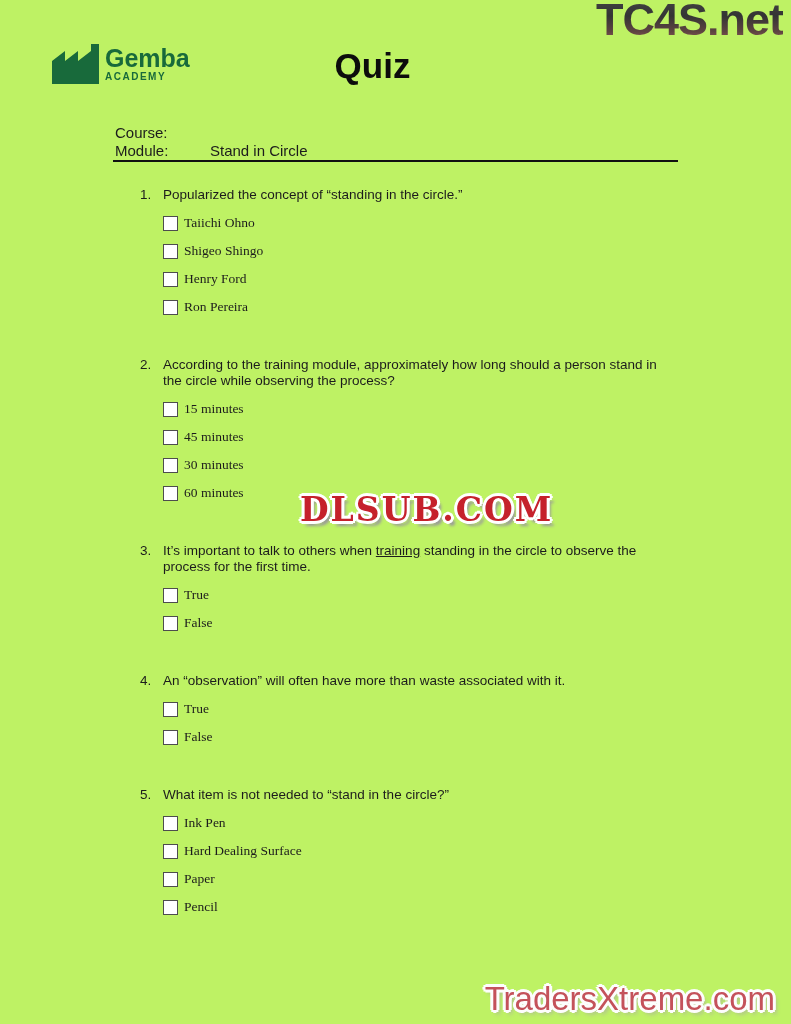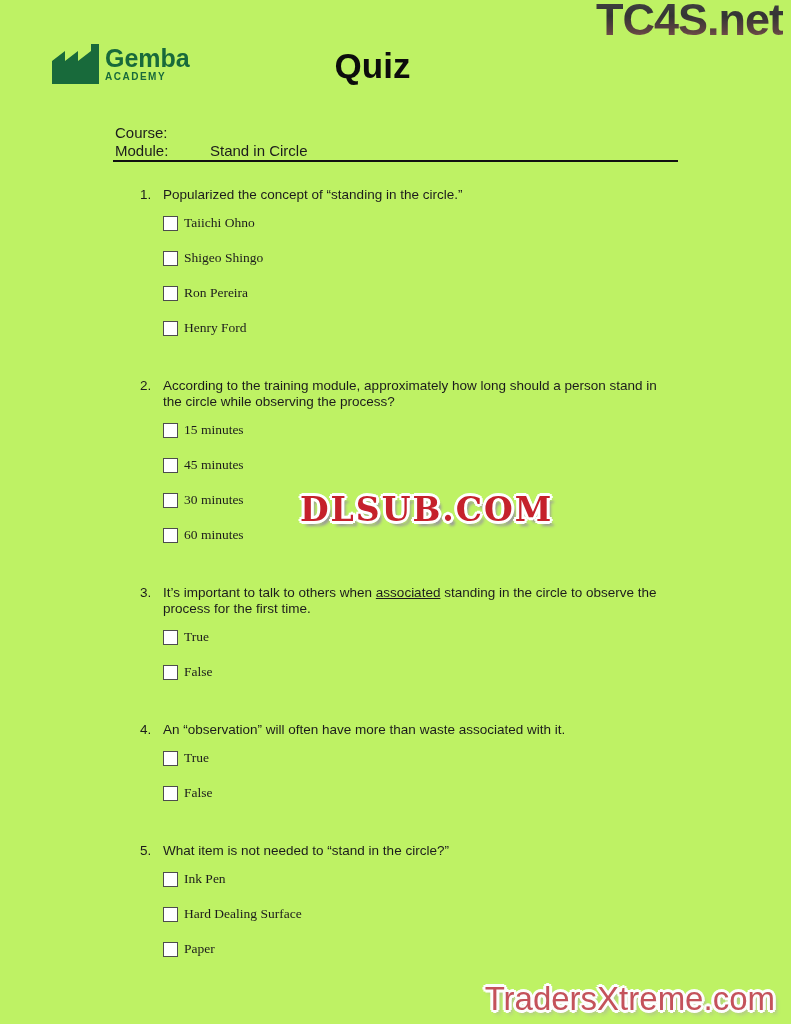--- a/index.html
+++ b/index.html
@@ -62,21 +62,21 @@
   }
 
   
   .questions{position:absolute;left:140px;top:187px;width:535px;}
   .question{margin-bottom:42px;}
   .q-head{display:flex;font-size:13.5px;line-height:16px;}
   .q-num{width:23px;flex:0 0 auto;}
   .q-text{flex:1;}
   .q-underline{text-decoration:underline;}
   .options{margin-left:23px;margin-top:12px;font-family:Liberation Serif, serif;}
-  .option{display:flex;align-items:center;margin-top:19px;height:16px;font-size:13.5px;}
+  .option{display:flex;align-items:center;margin-top:12px;height:16px;font-size:13.5px;}
   .option:first-child{margin-top:0;}
   .checkbox{
     display:inline-block;width:13px;height:13px;
     border:1px solid #4d4d4d;background:#fff;margin-right:6px;flex:0 0 auto;
   }
 </style>
 </head>
 <body>
 
 <div class="page">
@@ -120,25 +120,25 @@
         <div class="option">
           <span class="checkbox"></span>
           <span>Taiichi Ohno</span>
         </div>
         <div class="option">
           <span class="checkbox"></span>
           <span>Shigeo Shingo</span>
         </div>
         <div class="option">
           <span class="checkbox"></span>
+          <span>Henry Ford</span>
+        </div>
+        <div class="option">
+          <span class="checkbox"></span>
           <span>Ron Pereira</span>
-        </div>
-        <div class="option">
-          <span class="checkbox"></span>
-          <span>Henry Ford</span>
         </div>
       </div>
     </div>
 
     <div class="question">
       <div class="q-head">
         <span class="q-num">2.</span>
         <span class="q-text">According to the training module, approximately how long should a person stand in the circle while observing the process?</span>
       </div>
       <div class="options">
@@ -157,21 +157,21 @@
         <div class="option">
           <span class="checkbox"></span>
           <span>60 minutes</span>
         </div>
       </div>
     </div>
 
     <div class="question">
       <div class="q-head">
         <span class="q-num">3.</span>
-        <span class="q-text"><span>It’s important to talk to others when </span><span class="q-underline">associated</span><span> standing in the circle to observe the process for the first time.</span></span>
+        <span class="q-text"><span>It’s important to talk to others when </span><span class="q-underline">training</span><span> standing in the circle to observe the process for the first time.</span></span>
       </div>
       <div class="options">
         <div class="option">
           <span class="checkbox"></span>
           <span>True</span>
         </div>
         <div class="option">
           <span class="checkbox"></span>
           <span>False</span>
         </div>
@@ -206,17 +206,21 @@
           <span>Ink Pen</span>
         </div>
         <div class="option">
           <span class="checkbox"></span>
           <span>Hard Dealing Surface</span>
         </div>
         <div class="option">
           <span class="checkbox"></span>
           <span>Paper</span>
         </div>
+        <div class="option">
+          <span class="checkbox"></span>
+          <span>Pencil</span>
+        </div>
       </div>
     </div>
 
   </div>
 </div>
 
 </body></html>

